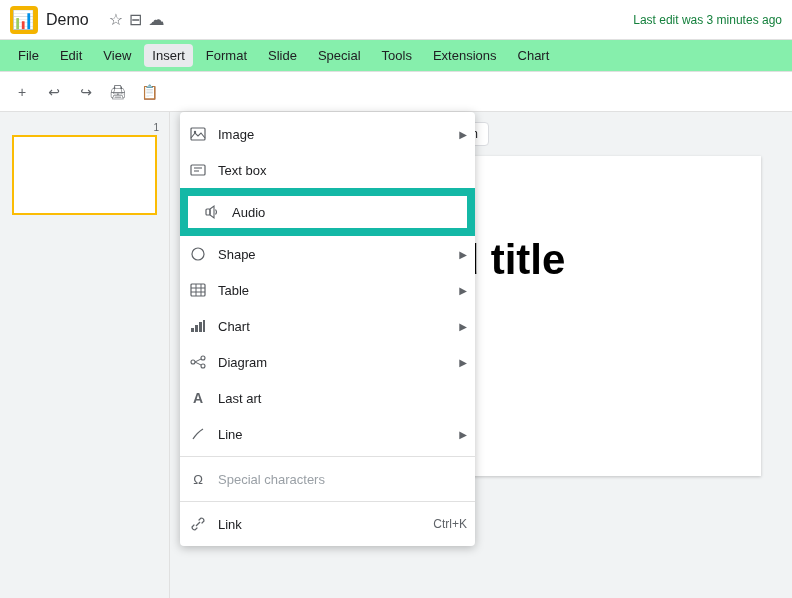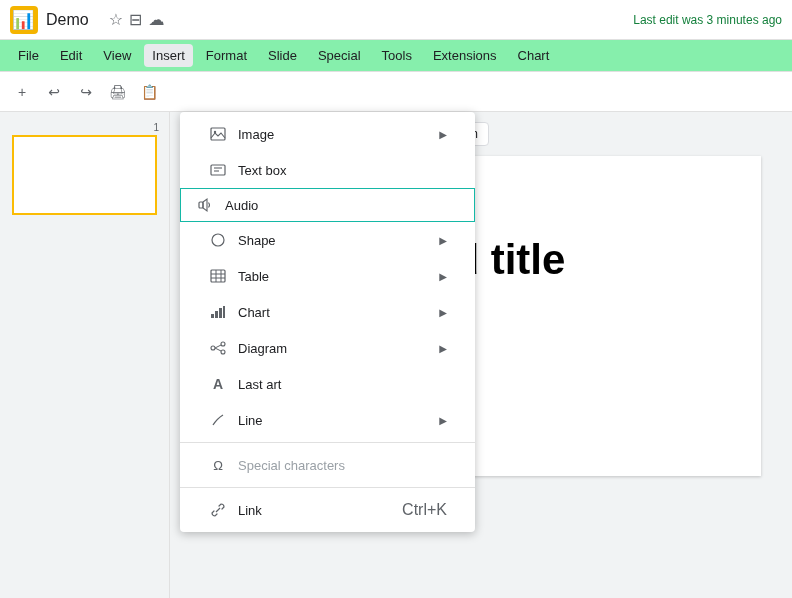--- a/index.html
+++ b/index.html
@@ -82,36 +82,36 @@
       top: 180px; left: 40px; right: 40px;
     }
 
     
     .dropdown-menu {
       position: absolute; top: 112px; left: 180px; width: 295px;
       background: #fff; box-shadow: 0 2px 10px rgba(0,0,0,0.25); border-radius: 4px;
       z-index: 1000; padding: 4px 0;
     }
     .dropdown-item {
-      display: flex; align-items: center; padding: 8px 28px; cursor: pointer;
+      display: flex; align-items: center; padding: 8px 8px; cursor: pointer;
       color: #202124; font-size: 13px; position: relative;
     }
     .dropdown-item.highlighted {
-      background: #fff; border: 1px solid #14b8a6; padding: 6px 14px;
+      background: #fff; border: 8px solid #14b8a6; padding: 6px 14px;
     }
     .dropdown-item.disabled { color: #9aa0a6; cursor: default; }
     .dropdown-icon {
       width: 20px; height: 20px; margin-right: 10px; display: flex; align-items: center;
       justify-content: center; font-size: 14px; color: #5f6368; flex-shrink: 0;
     }
     .dropdown-arrow {
       margin-left: auto; font-size: 10px; color: #5f6368;
     }
     .dropdown-shortcut {
-      margin-left: auto; font-size: 16px; color: #5f6368;
+      margin-left: auto; font-size: 12px; color: #5f6368;
     }
     .dropdown-divider {
       height: 1px; background: #e0e0e0; margin: 4px 0;
     }
   </style>
 </head>
 <body>
 
 <div class="title-bar">
   <div class="app-icon">

